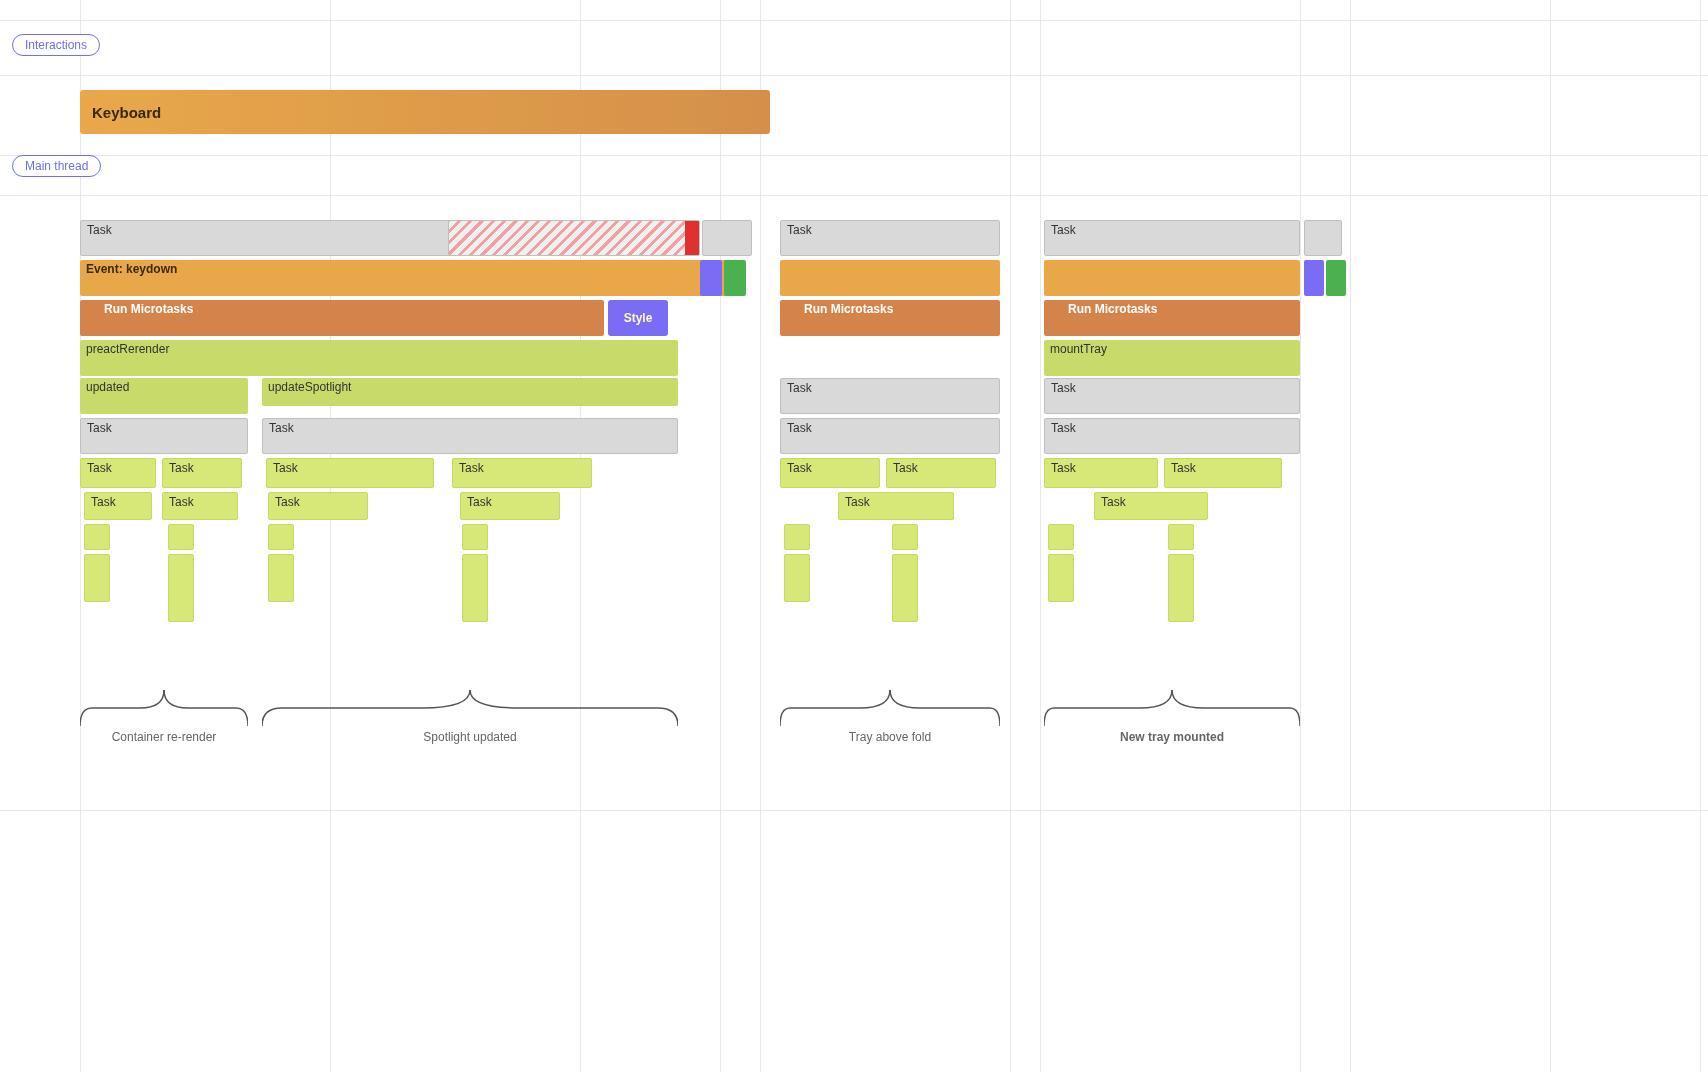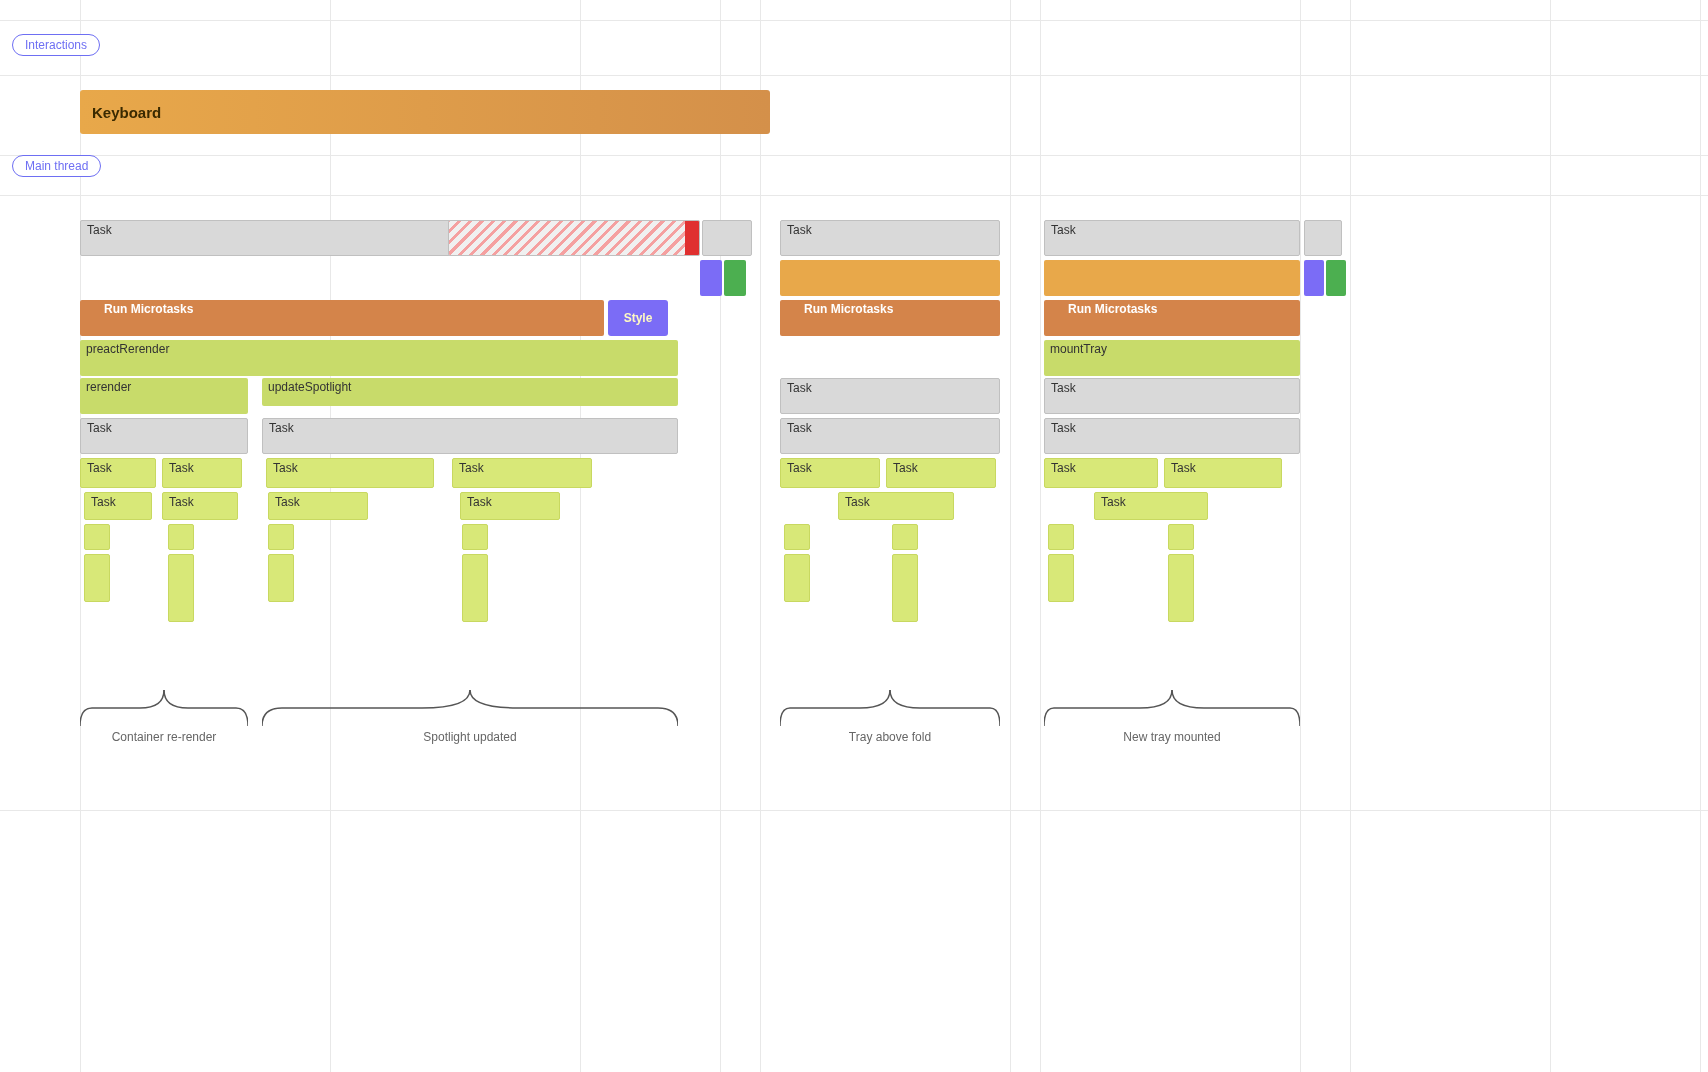--- a/index.html
+++ b/index.html
@@ -204,39 +204,42 @@
   </div>
 
   <div class="block-hatched" style="top:220px; left:448px; width:252px; height:36px;">
     <div class="hatch-pattern"></div>
     <div class="hatch-red-end"></div>
   </div>
 
   <div class="block block-task" style="top:220px; left:702px; width:50px; height:36px;">
   </div>
 
+  <div class="block block-event" style="top:260px; left:80px; width:648px; height:36px;">
+    <span>Event: keydown</span>
+  </div>
 
   <div class="sq-purple" style="top:260px; left:700px; width:22px; height:36px;"></div>
 
   <div class="sq-green" style="top:260px; left:724px; width:22px; height:36px;"></div>
 
   <div class="block block-microtask" style="top:300px; left:80px; width:524px; height:36px;">
     <span>Run Microtasks</span>
   </div>
 
   <div class="block block-style" style="top:300px; left:608px; width:60px; height:36px; display:flex; align-items:center; justify-content:center;">
     <span>Style</span>
   </div>
 
   <div class="block block-green" style="top:340px; left:80px; width:598px; height:36px;">
     <span>preactRerender</span>
   </div>
 
   <div class="block block-green" style="top:378px; left:80px; width:168px; height:36px;">
-    <span>rerender</span>
+    <span>updated</span>
   </div>
 
   <div class="block block-green" style="top:378px; left:262px; width:416px; height:28px;">
     <span>updateSpotlight</span>
   </div>
 
   <div class="block block-task" style="top:418px; left:80px; width:168px; height:36px;">
     <span>Task</span>
   </div>
 
@@ -382,17 +385,17 @@
     <path d="M110,2 Q110,20 140,20 Q180,20 210,20 Q220,20 220,38" fill="none" stroke="#555" stroke-width="1.5"></path>
   </svg>
   <div class="brace-label" style="top:730px; left:780px; width:220px;">
     <span>Tray above fold</span>
   </div>
 
   <svg class="brace-svg" style="position:absolute; top:688px; left:1044px; width:256px; height:40px;" viewBox="0 0 256 40">
     <path d="M128,2 Q128,20 96,20 Q48,20 10,20 Q0,20 0,38" fill="none" stroke="#555" stroke-width="1.5"></path>
     <path d="M128,2 Q128,20 160,20 Q212,20 246,20 Q256,20 256,38" fill="none" stroke="#555" stroke-width="1.5"></path>
   </svg>
-  <div class="brace-label" style="top:730px; left:1044px; width:256px;">
+  <div class="brace-label" style="top:730px; left:1044px; width:256px;font-weight:bold;">
     <span>New tray mounted</span>
   </div>
 
 </div>
 
 </body></html>

